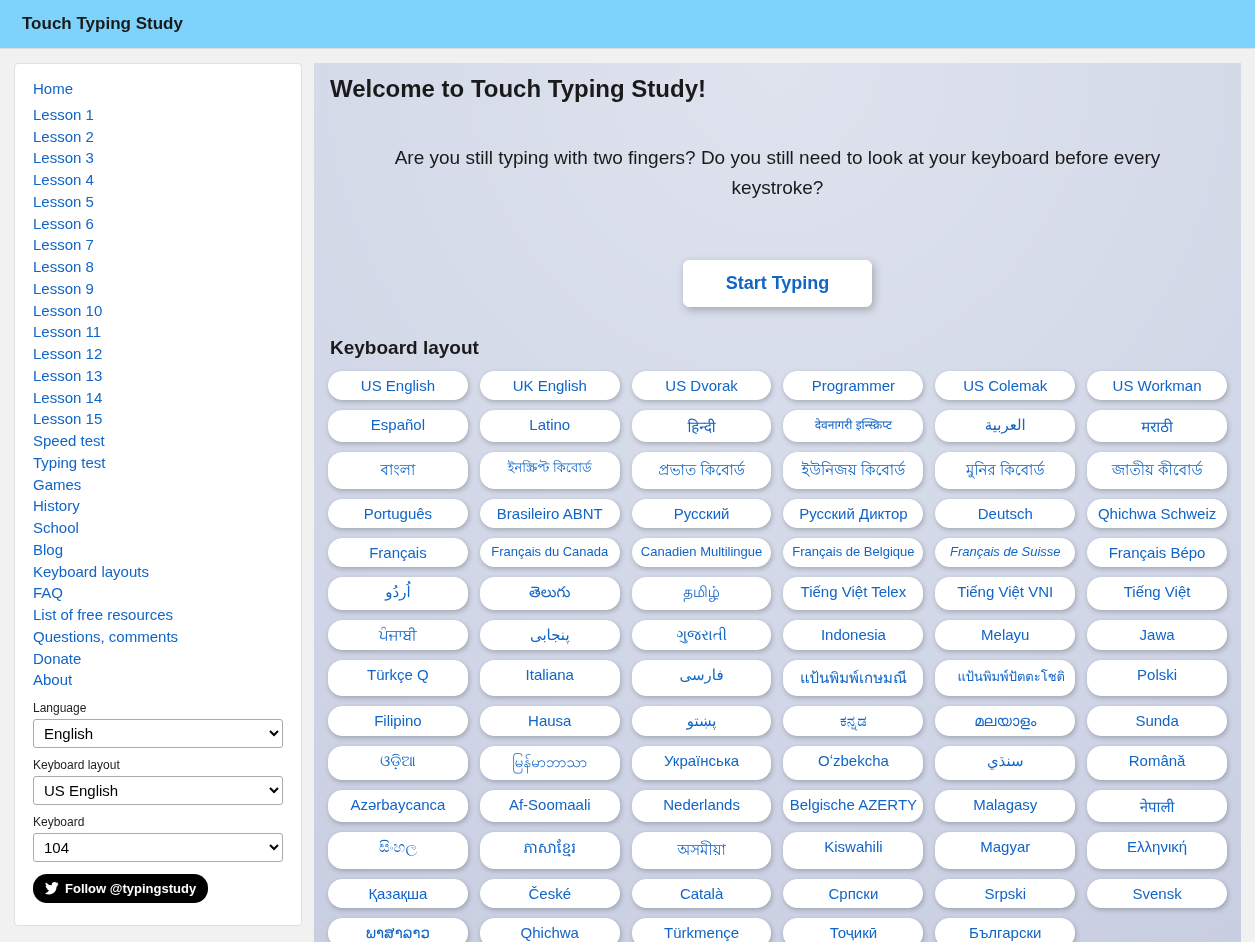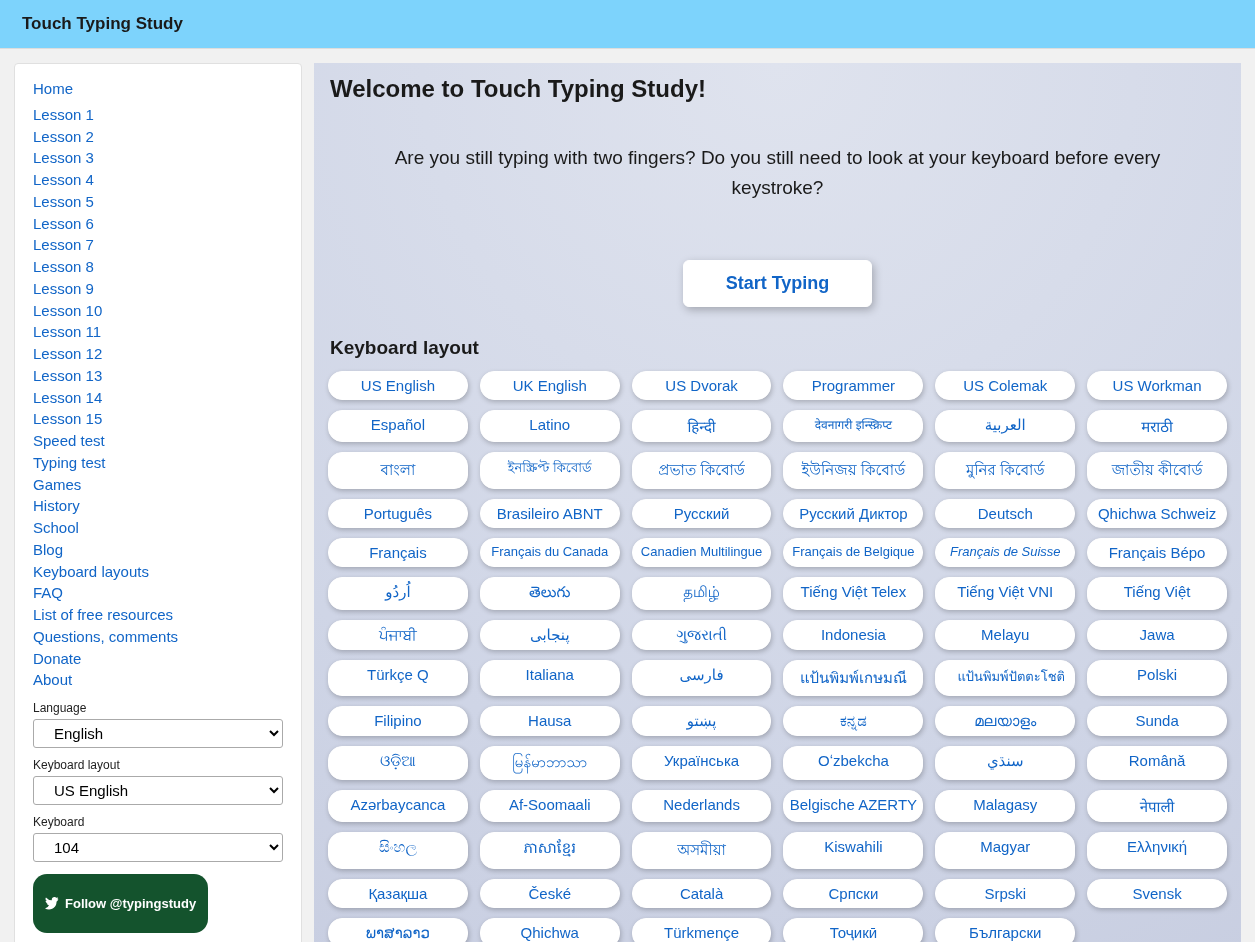--- a/index.html
+++ b/index.html
@@ -35,35 +35,35 @@
   }
   .sb-label {
     font-size: 12px;
     color: #222;
     margin-top: 10px;
     margin-bottom: 4px;
   }
   .sb-select {
     width: 100%;
     font-size: 15px;
-    padding: 4px 16px;
+    padding: 4px 6px;
     border: 1px solid #aaa;
     border-radius: 3px;
     background: #fff;
   }
   .twitter-btn {
     display: inline-flex;
     align-items: center;
-    background: #14532d;
+    background: #000000;
     color: #fff;
     font-size: 13px;
     font-weight: 600;
     border: none;
     border-radius: 14px;
-    padding: 22px 12px;
+    padding: 7px 12px;
     margin-top: 12px;
     cursor: pointer;
   }
   .twitter-btn svg { width: 14px; height: 14px; margin-right: 6px; fill: #fff; }
   .main { flex: 1; padding: 6px 10px 20px 10px; background: radial-gradient(circle at 50% 0%, #dfe3ee 0%, #cfd5e6 70%, #c8cee1 100%); min-height:860px;}
   .main h1 { font-size: 24px; font-weight: 700; margin: 6px 0 40px 6px; color: #1a1a1a;}
   .tagline {
     text-align: center;
     font-size: 19px;
     color: #1a1a1a;

